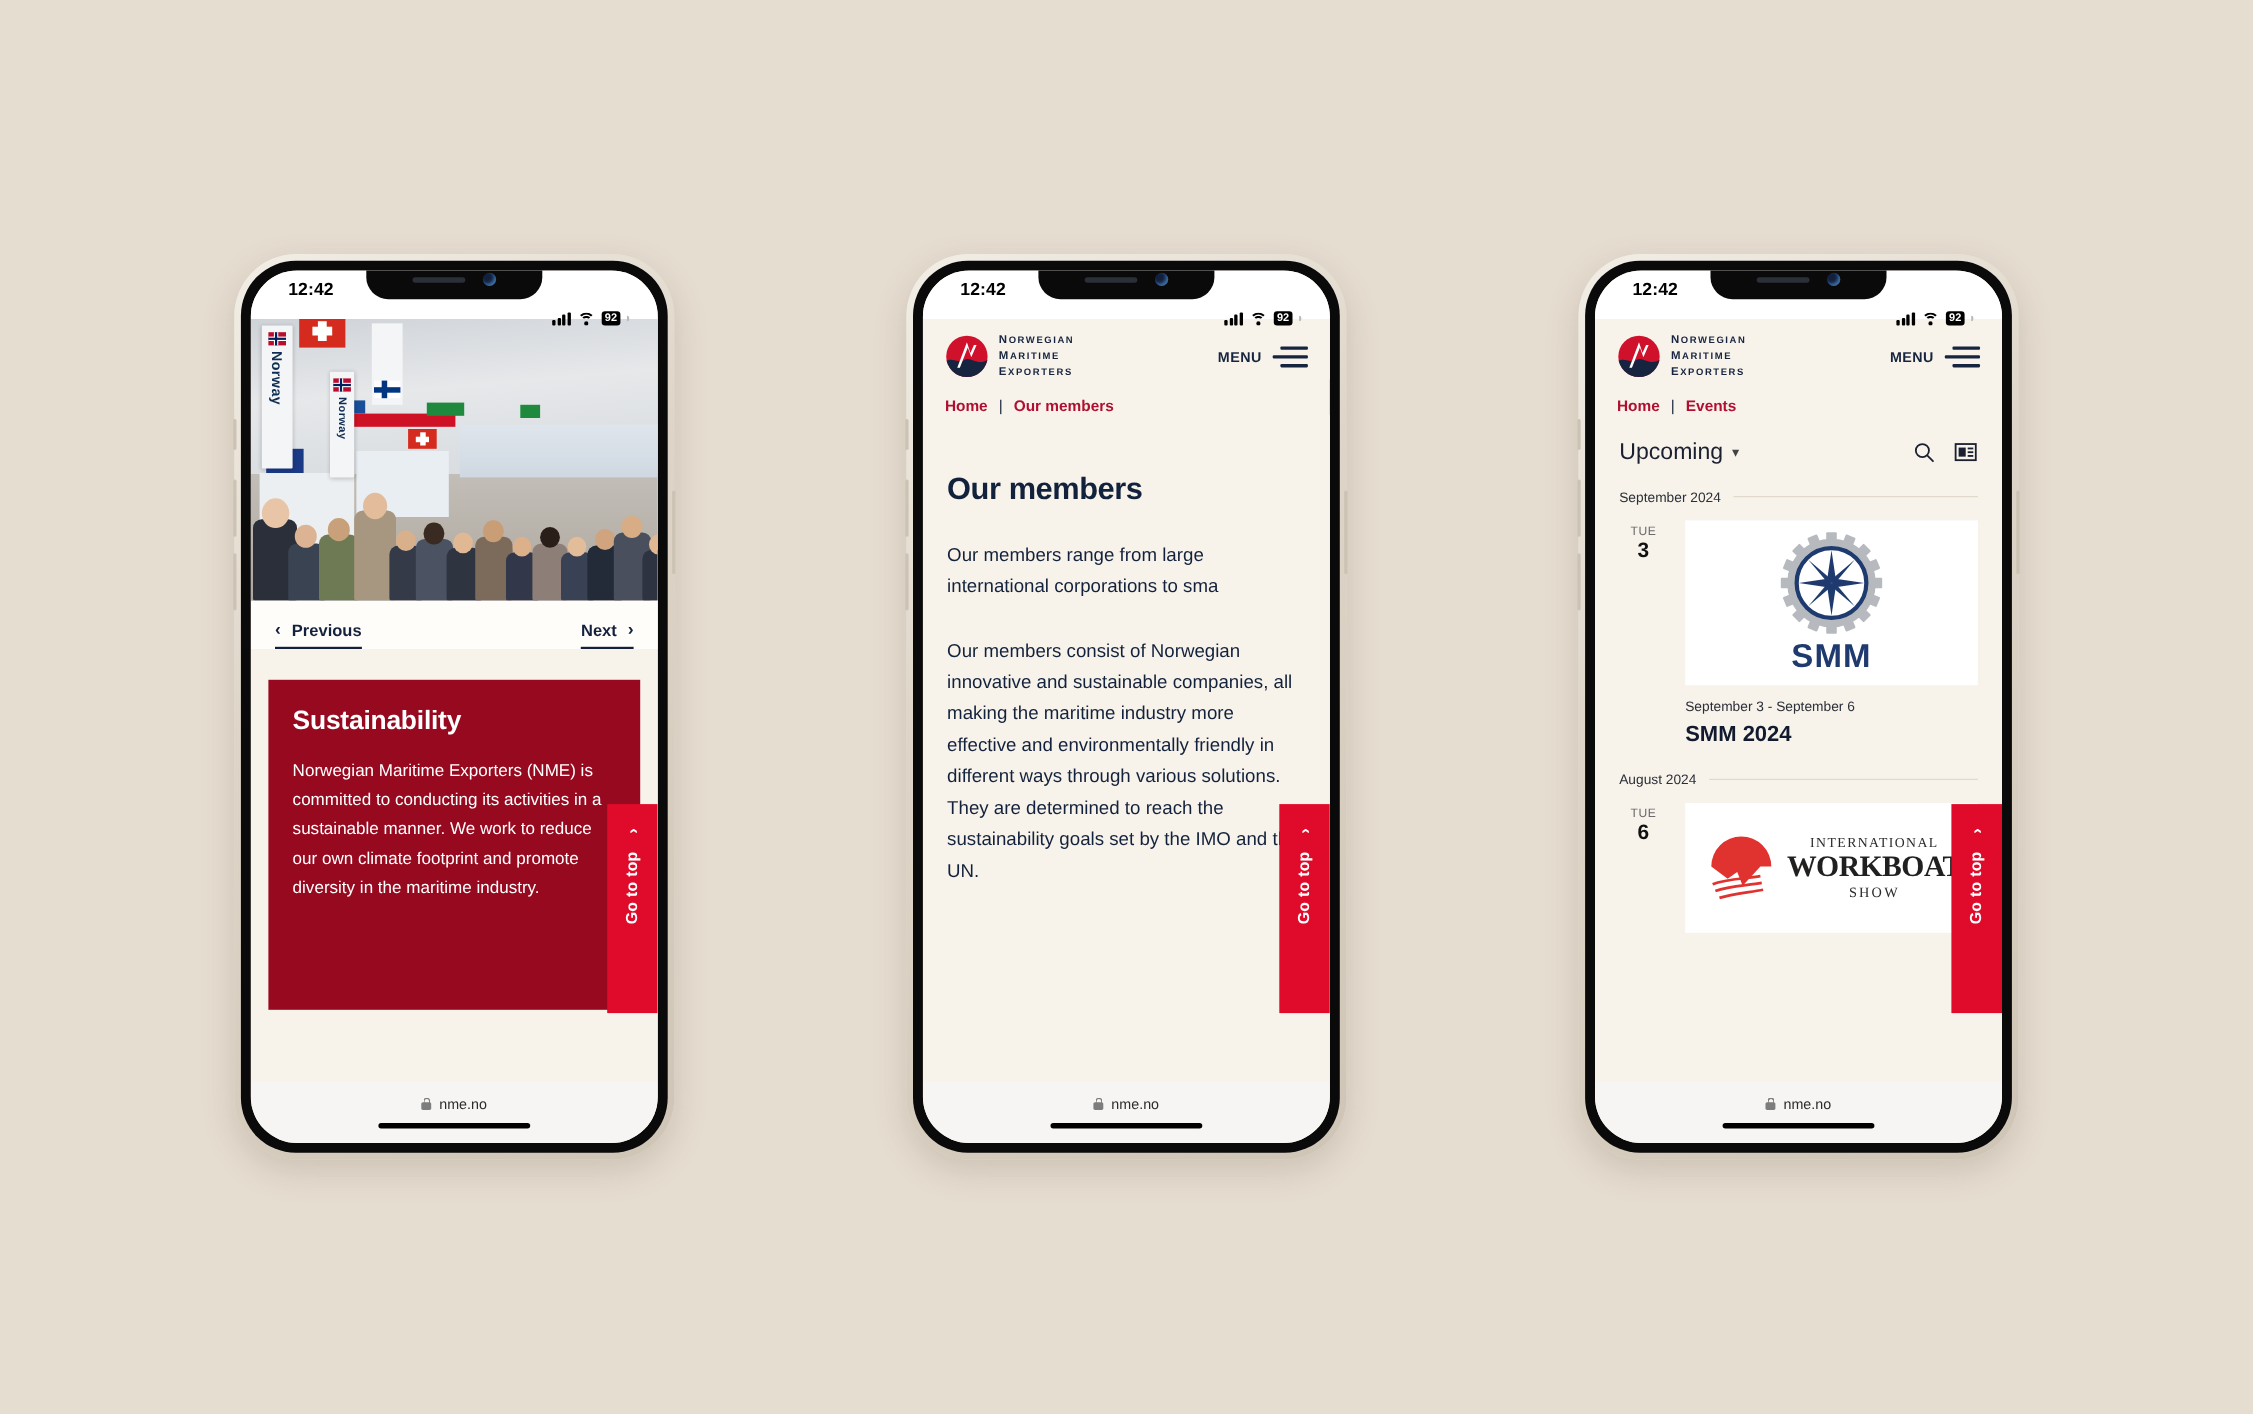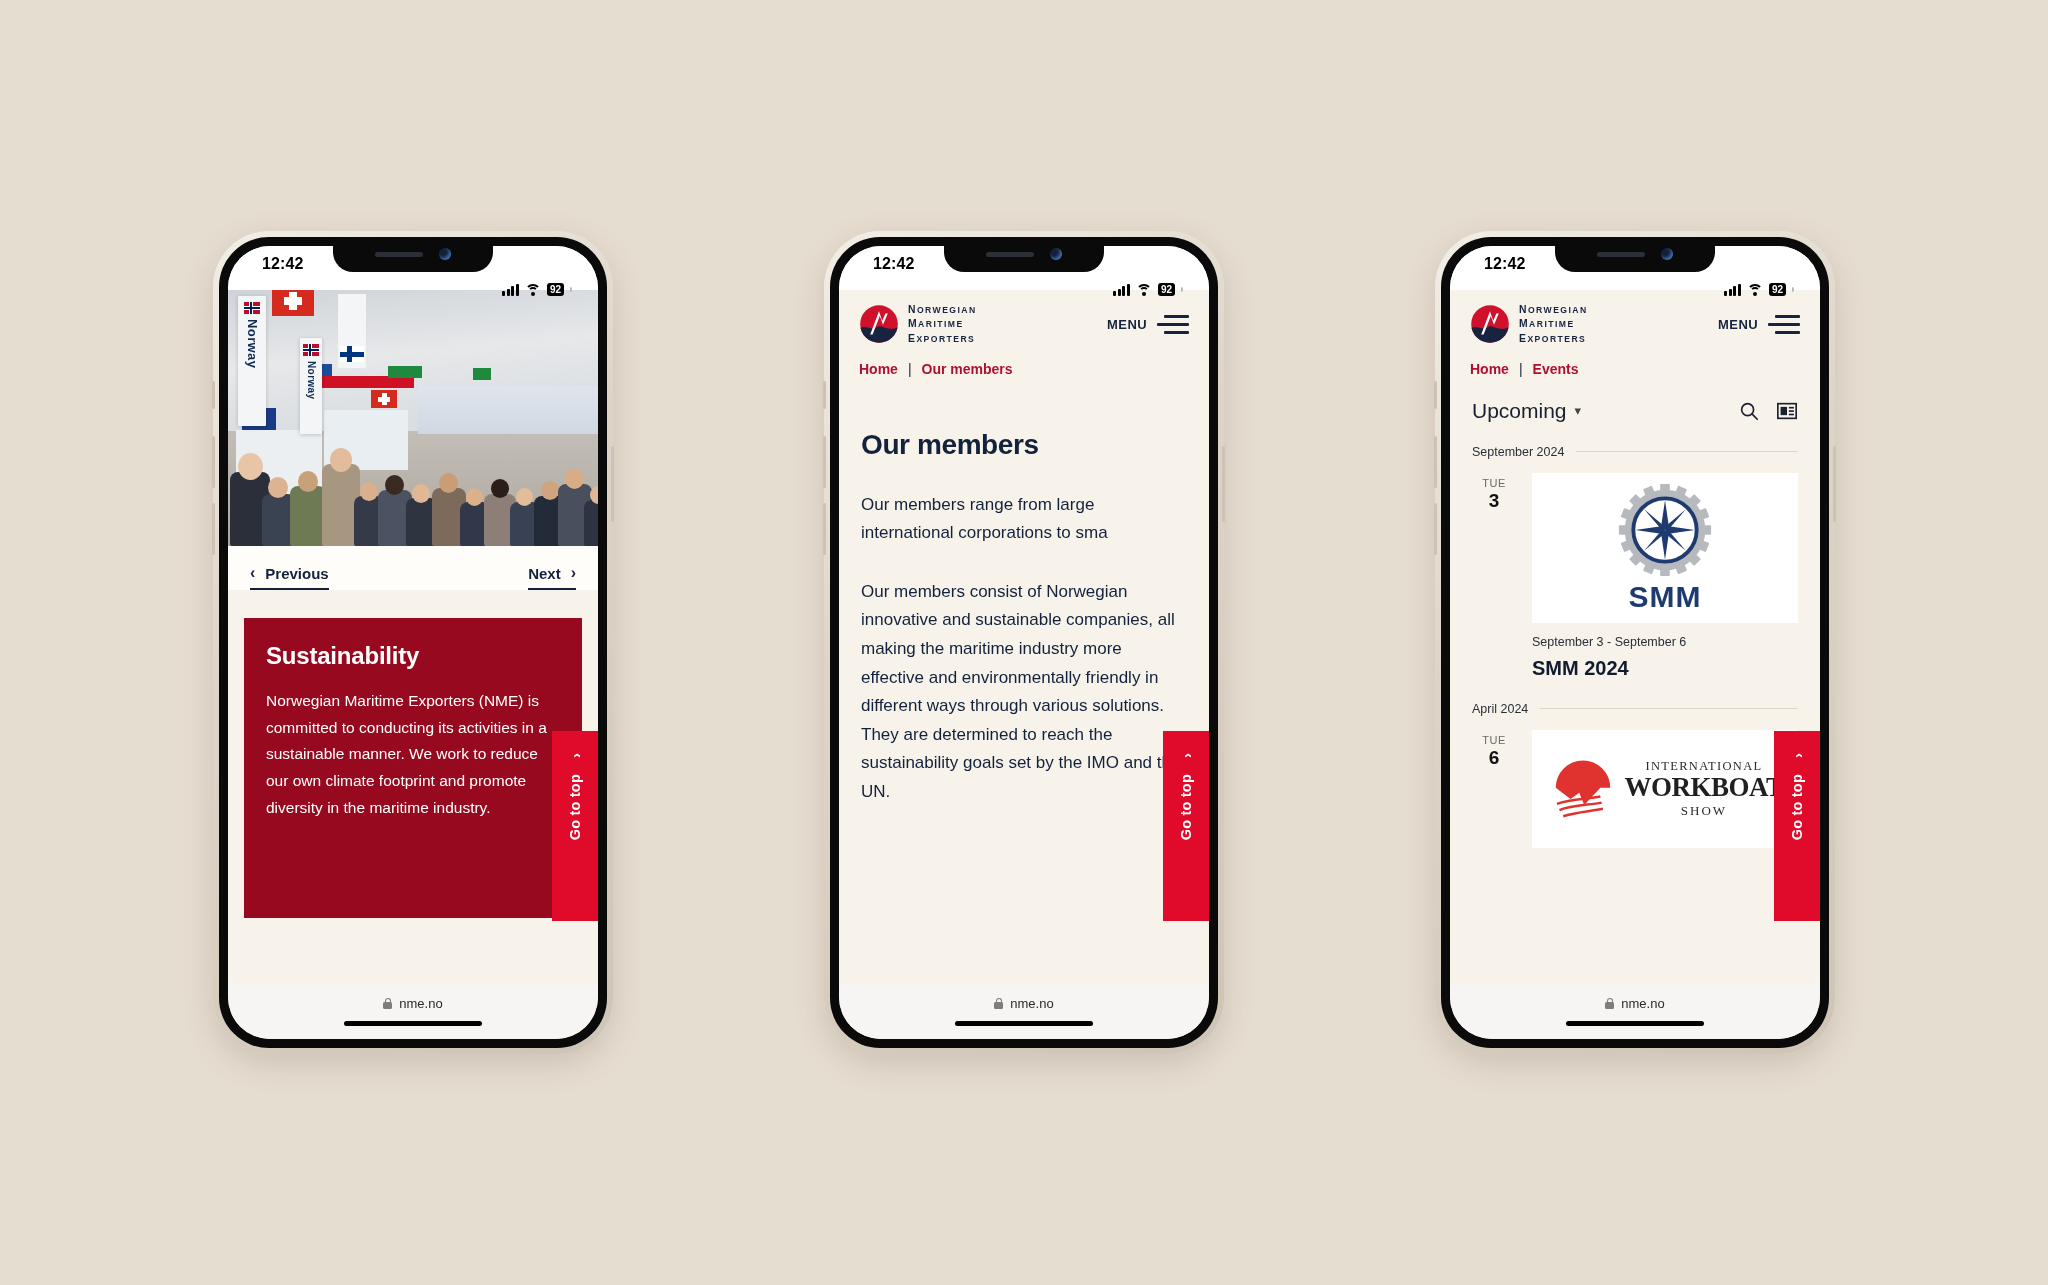--- a/index.html
+++ b/index.html
@@ -624,21 +624,21 @@
                   </svg>
                   <div class="wordmark">SMM</div>
                 </div>
               </div>
               <div class="ev-when">September 3 - September 6</div>
               <div class="ev-title">SMM 2024</div>
             </div>
           </div>
 
           <div class="month-row">
-            <span class="m">April 2024</span>
+            <span class="m">August 2024</span>
             <span class="line"></span>
           </div>
 
           <div class="ev-item">
             <div class="ev-date">
               <div class="dow">TUE</div>
               <div class="dnum">6</div>
             </div>
             <div class="ev-body">
               <div class="ev-thumb" style="height:118px">

